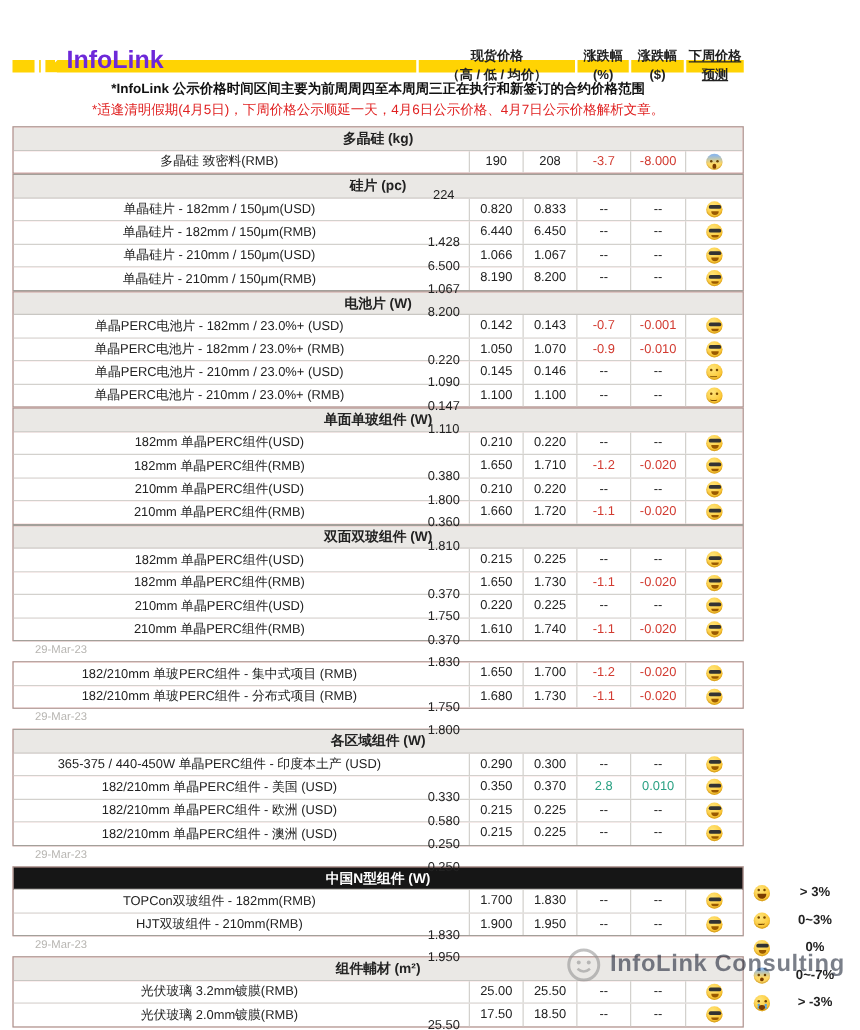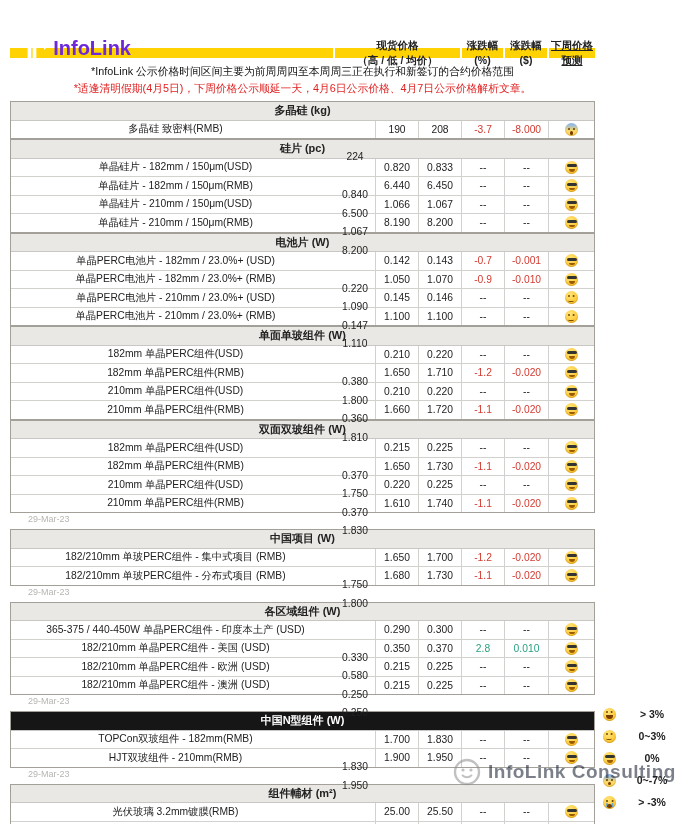--- a/index.html
+++ b/index.html
@@ -14,21 +14,21 @@
   .logo-mark{position:relative;color:#fff;font-weight:bold;font-size:25px;line-height:25px;letter-spacing:-2px;margin-right:9px;}
   .logo-mark .tri{position:absolute;right:-7px;top:2px;width:0;height:0;border-left:7px solid #fff;border-bottom:7px solid transparent;}
   .logo-text .t1{color:#6d28d9;font-weight:bold;font-size:20px;line-height:17px;}
   .logo-text .t2{color:rgba(255,255,255,.8);font-size:6.5px;letter-spacing:2.2px;margin-top:2px;}
   .hcell{display:flex;flex-direction:column;align-items:center;justify-content:center;font-weight:bold;font-size:10.5px;line-height:15px;margin-right:2px;box-sizing:border-box;text-align:center;}
   .hcell:last-child{margin-right:0;}
   .h-spot{width:125px;}.h-pct{width:41px;}.h-usd{width:42px;}.h-fc{width:46px;text-decoration:underline;}
 
   
   .notes{padding:6px 0 5px 0;text-align:center;}
-  .note1{font-size:10.8px;font-weight:normal;color:#111;line-height:15px;}
+  .note1{font-size:10.8px;font-weight:bold;color:#111;line-height:15px;}
   .note2{font-size:10.8px;font-weight:normal;color:#E02020;line-height:15px;margin-top:2px;}
 
   
   .block{border:1px solid #a3a09a;border-bottom:1px solid #a3a09a;background:#fca5a5;}
   .sec-header{height:17.5px;display:flex;align-items:center;justify-content:center;font-weight:bold;font-size:11px;background:#EAE8E5;border-bottom:1px solid #c9c7c3;}
   .sec-header.dark{background:#161616;color:#fff;}
   .row{display:flex;height:17.5px;background:#fff;border-bottom:1px solid #d3d1cd;}
   .row:last-child{border-bottom:none;}
   .row>div{display:flex;align-items:center;justify-content:center;font-size:10.3px;border-left:1px solid #d3d1cd;box-sizing:border-box;}
   .c-name{width:323px;justify-content:flex-start;padding-left:6px;border-left:none !important;white-space:nowrap;overflow:hidden;}
@@ -110,21 +110,21 @@
             <div class="c-usd neg">-8.000</div>
             <div class="c-face">
               <span class="face face-fear"></span>
             </div>
           </div>
         </div>
         <div class="block">
           <div class="sec-header">硅片 (pc)</div>
           <div class="row">
             <div class="c-name">单晶硅片 - 182mm / 150μm(USD)</div>
-            <div class="c-n1">0.840</div>
+            <div class="c-n1">1.428</div>
             <div class="c-n2">0.820</div>
             <div class="c-n3">0.833</div>
             <div class="c-pct">--</div>
             <div class="c-usd">--</div>
             <div class="c-face">
               <span class="face face-cool"></span>
             </div>
           </div>
           <div class="row">
             <div class="c-name">单晶硅片 - 182mm / 150μm(RMB)</div>
@@ -296,21 +296,20 @@
             <div class="c-n3">1.740</div>
             <div class="c-pct neg">-1.1</div>
             <div class="c-usd neg">-0.020</div>
             <div class="c-face">
               <span class="face face-cool"></span>
             </div>
           </div>
         </div>
         <div class="date-label">29-Mar-23</div>
         <div class="block">
-          <div class="sec-header">中国项目 (W)</div>
           <div class="row">
             <div class="c-name">182/210mm 单玻PERC组件 - 集中式项目 (RMB)</div>
             <div class="c-n1">1.750</div>
             <div class="c-n2">1.650</div>
             <div class="c-n3">1.700</div>
             <div class="c-pct neg">-1.2</div>
             <div class="c-usd neg">-0.020</div>
             <div class="c-face">
               <span class="face face-cool"></span>
             </div>

